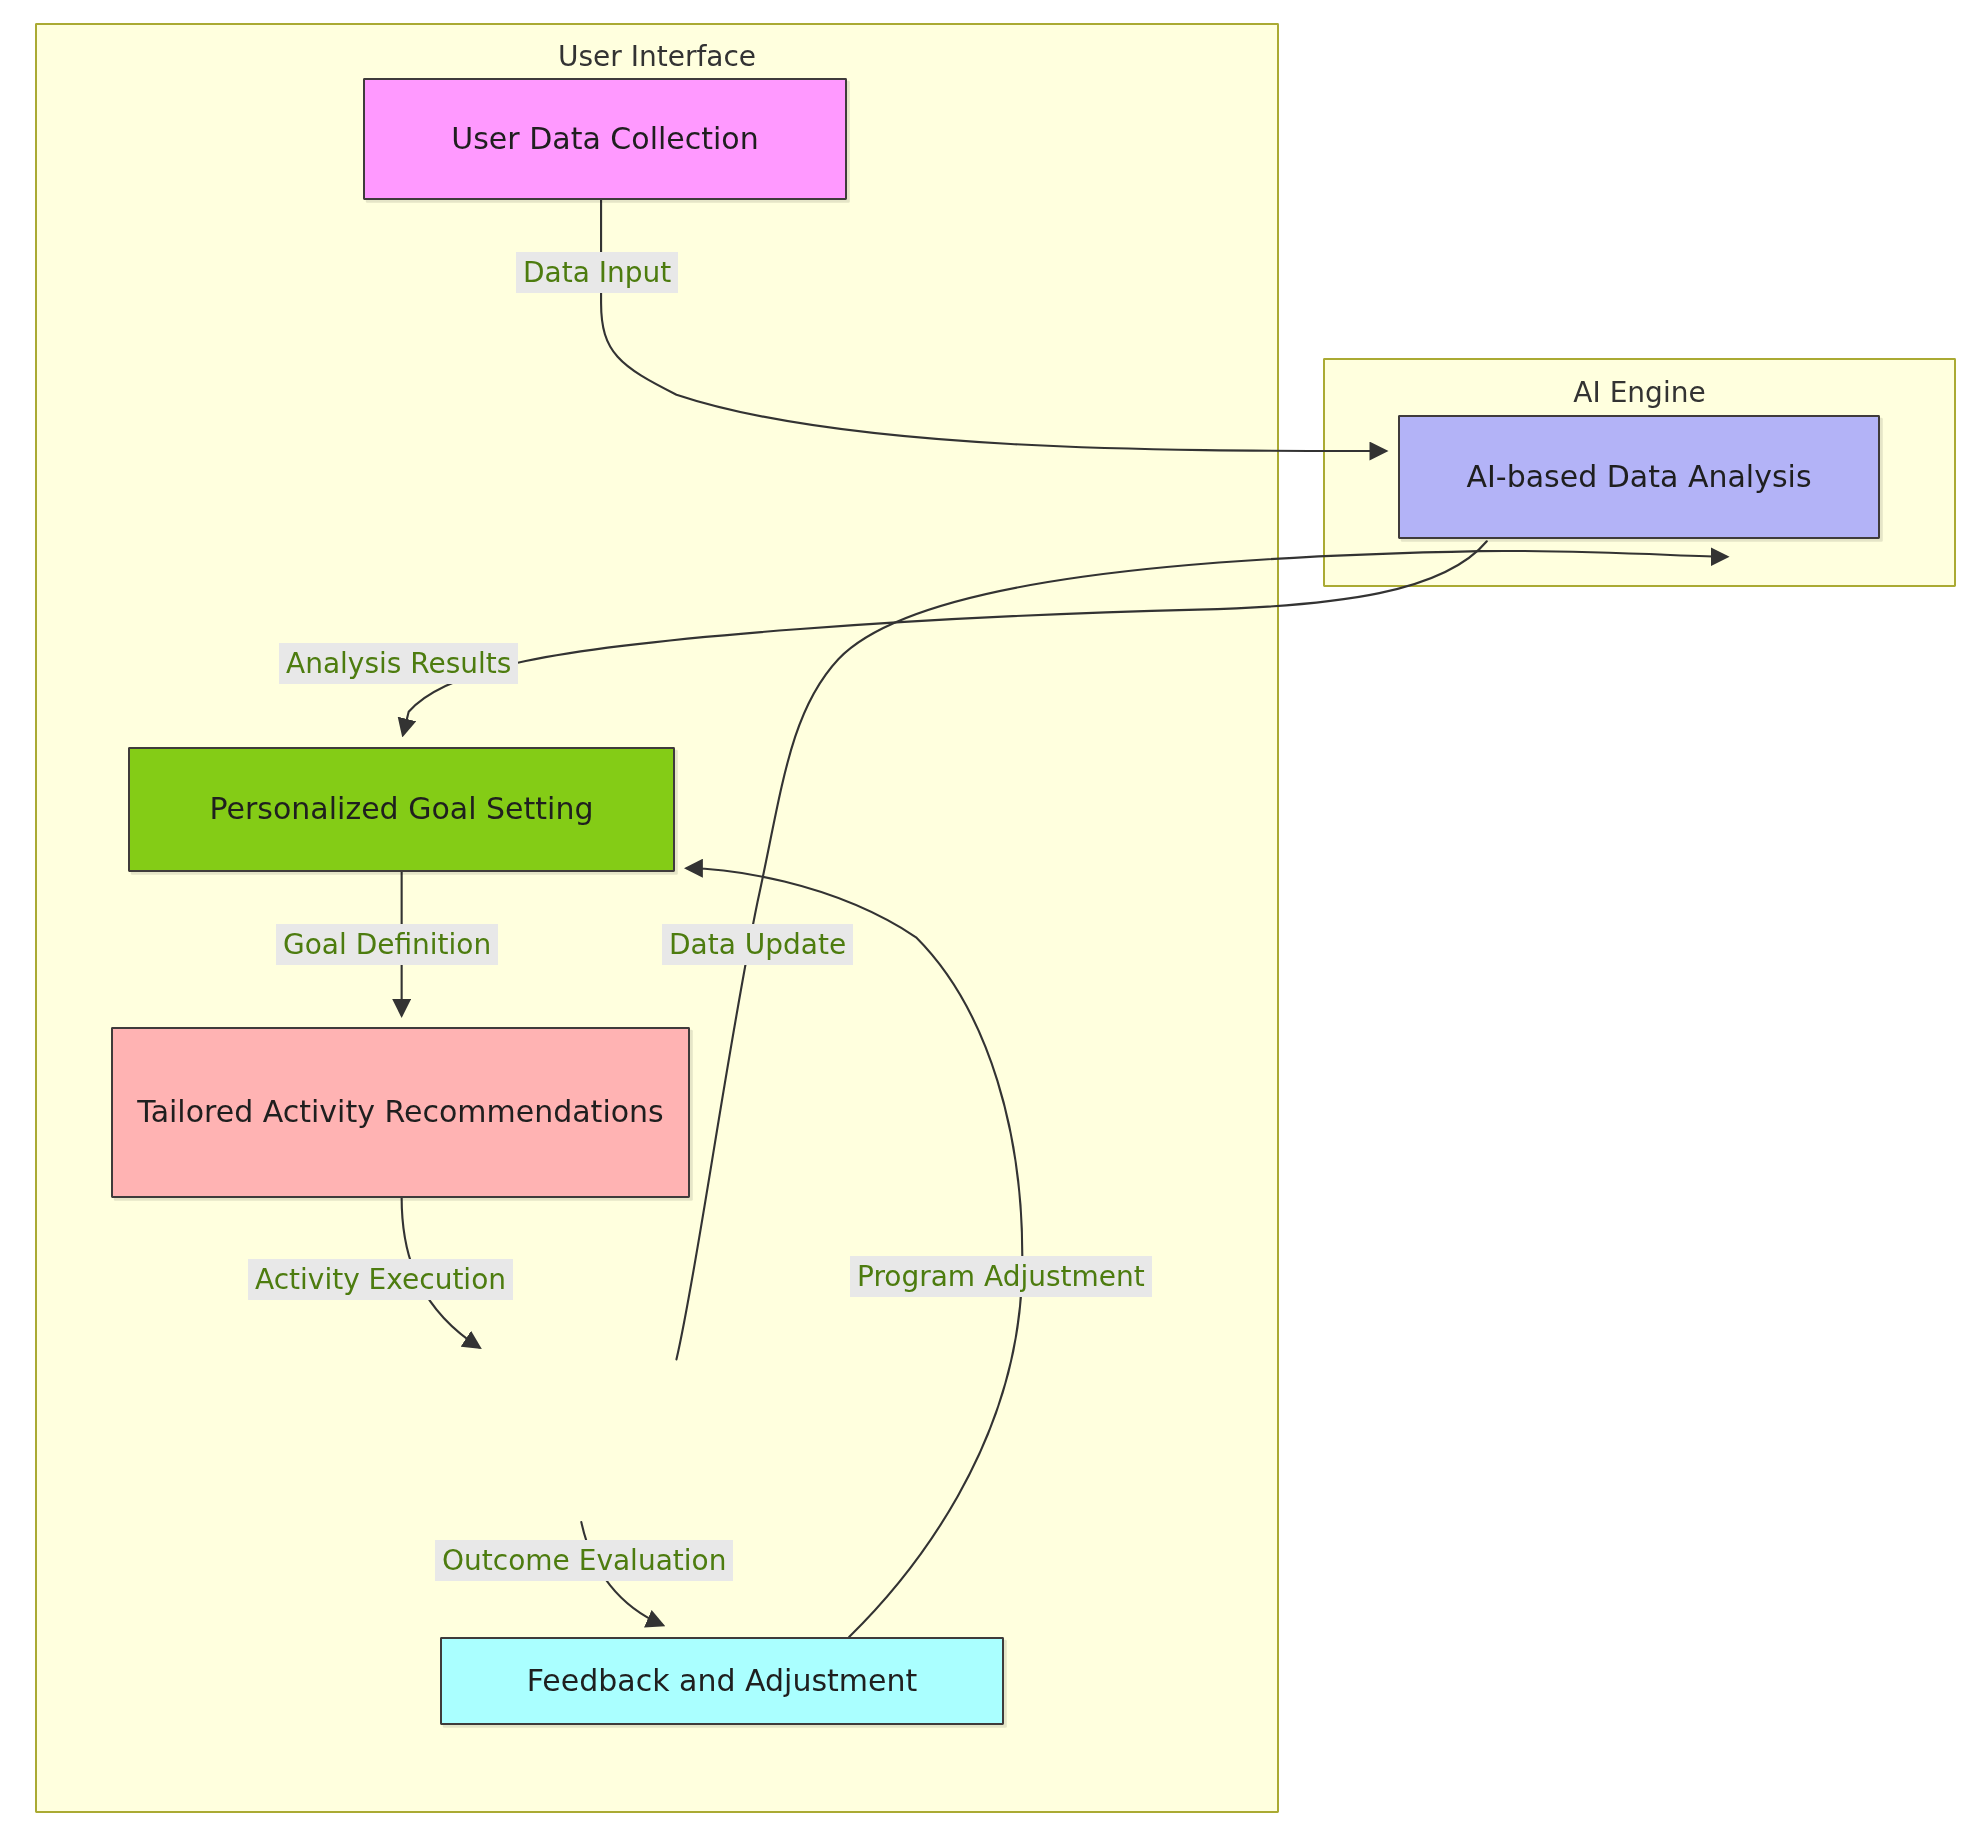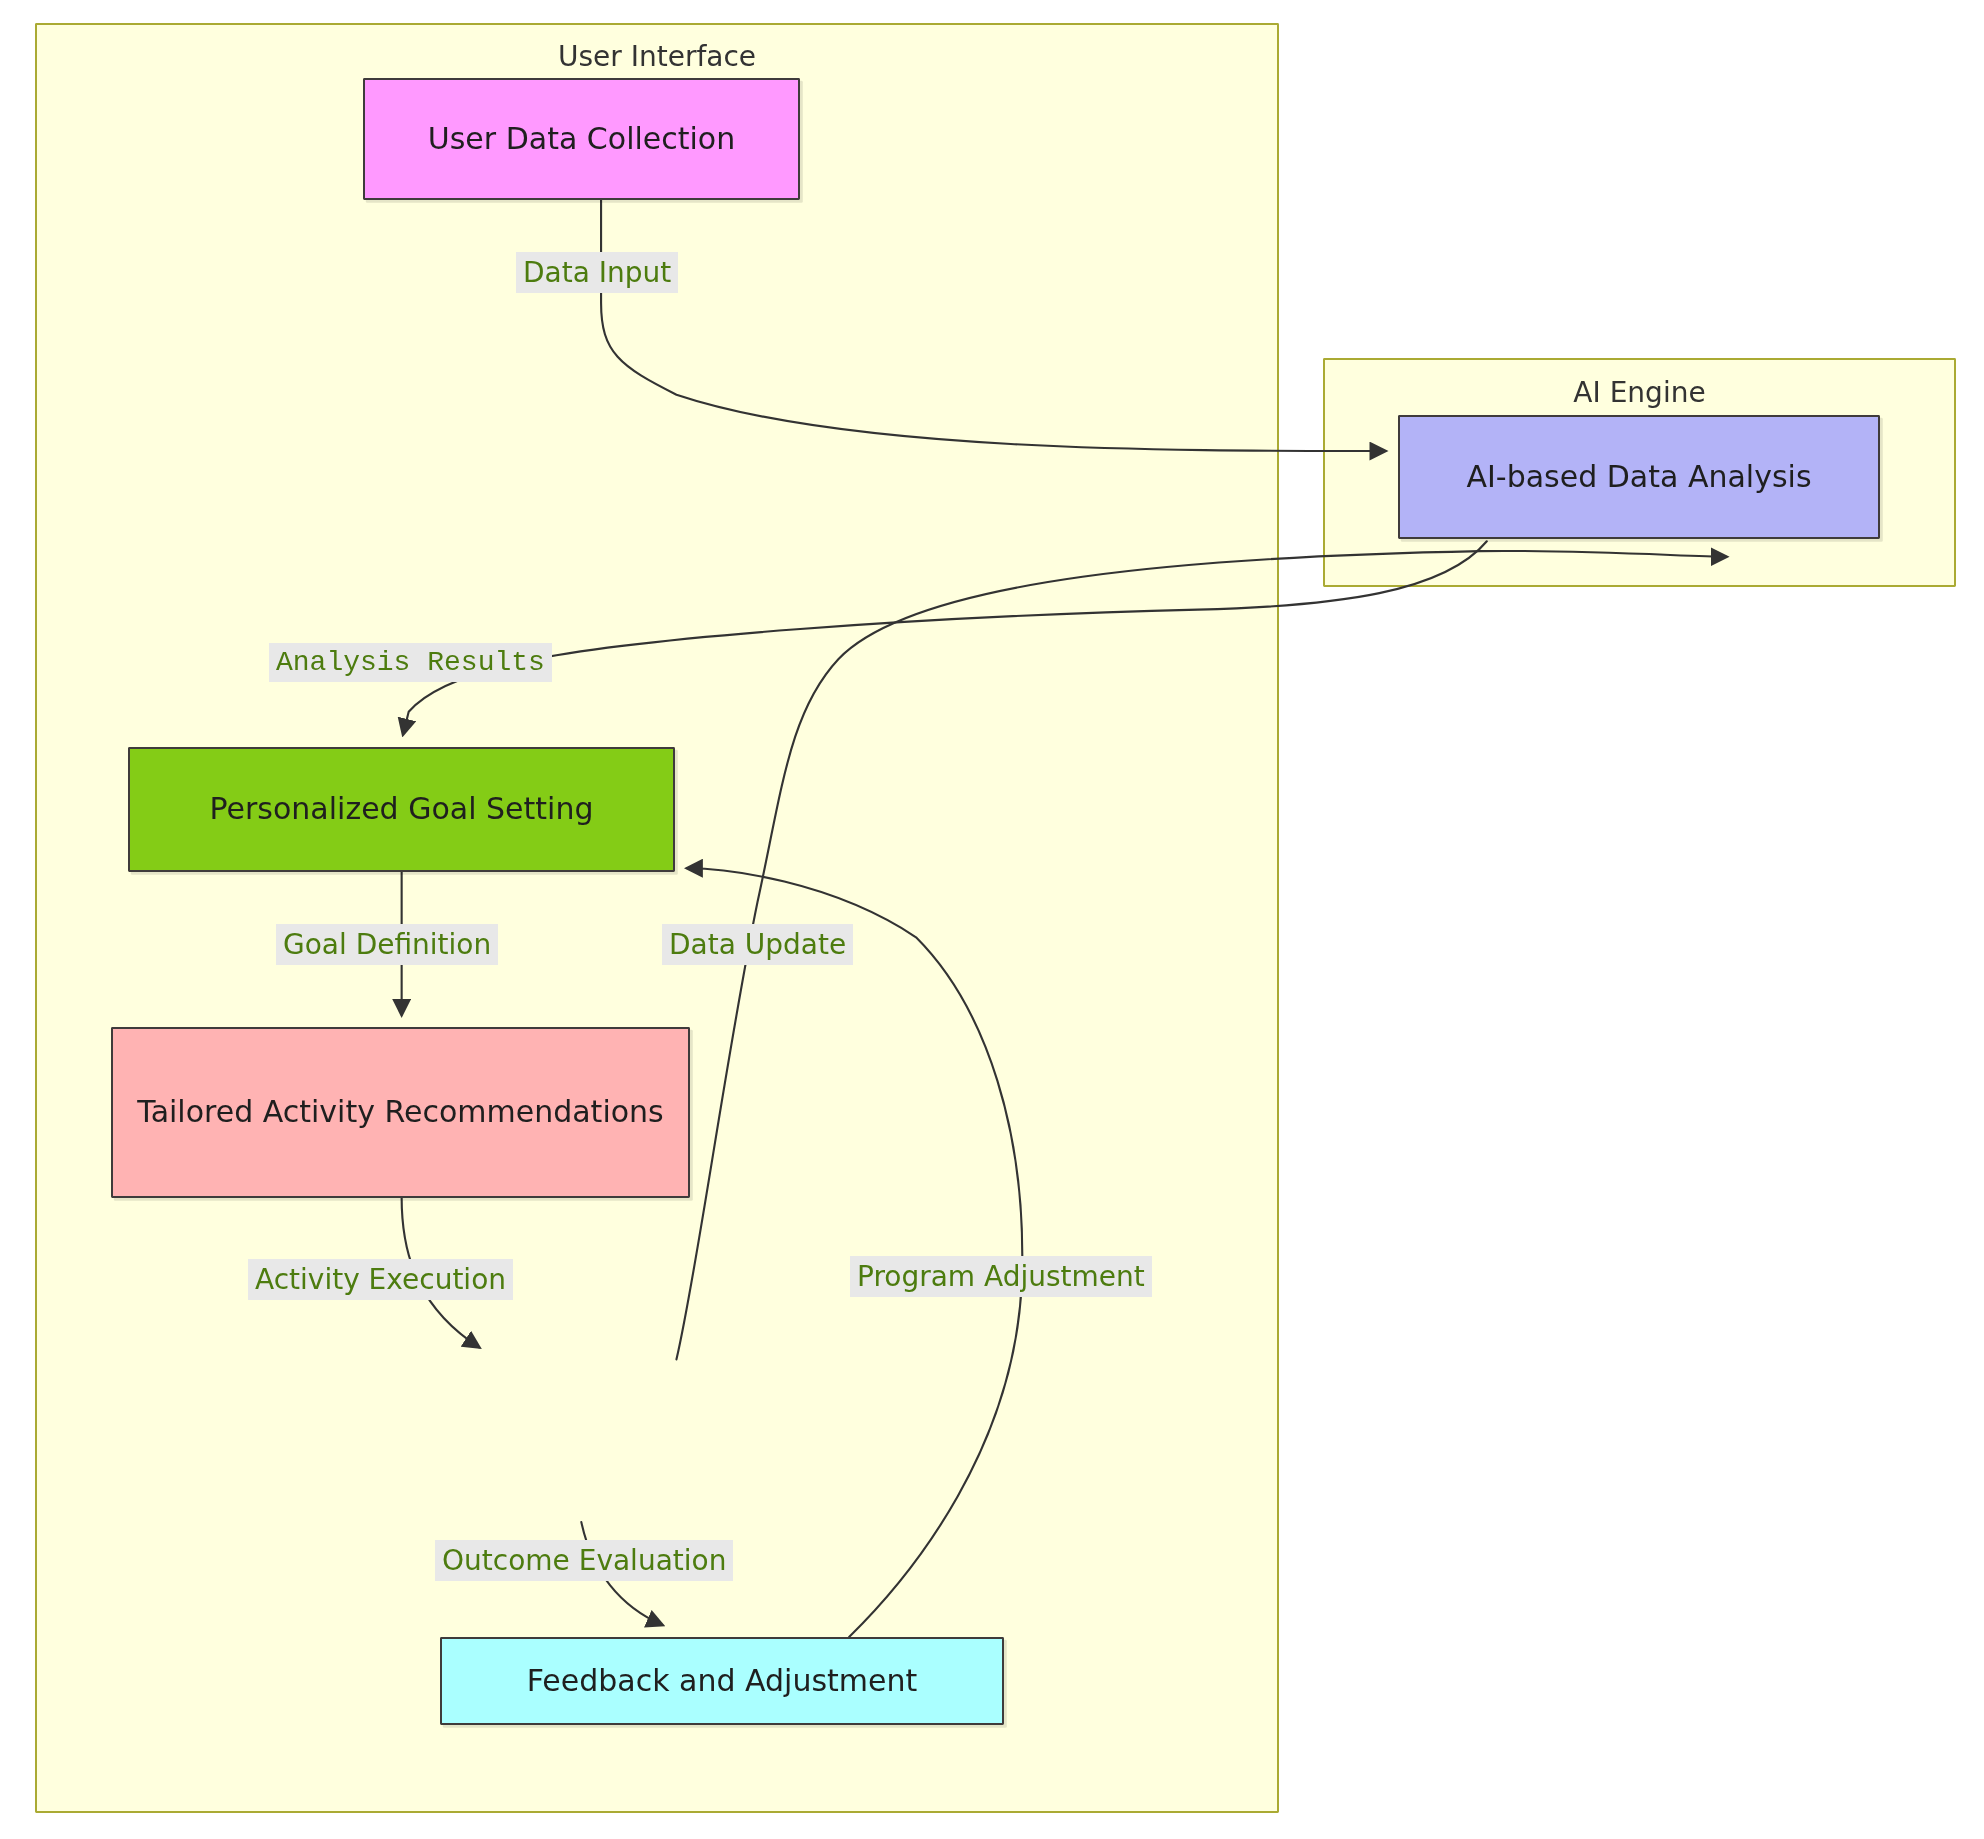--- a/index.html
+++ b/index.html
@@ -99,21 +99,21 @@
       <path d="M 570 1700 C 570 1790 600 1860 680 1912" marker-end="url(#arrow)"></path>
 
       <path d="M 960 1929 C 990 1800 1030 1500 1075 1280 C 1110 1120 1120 1010 1190 935 C 1300 820 1700 790 2100 782 C 2250 780 2400 790 2450 790" marker-end="url(#arrow)"></path>
 
       <path d="M 825 2160 C 840 2230 880 2280 940 2306" marker-end="url(#arrow)"></path>
 
       <path d="M 1205 2323 C 1300 2230 1440 2050 1450 1820 C 1458 1610 1400 1430 1300 1330 C 1180 1250 1030 1232 975 1232" marker-end="url(#arrow)"></path>
     </g>
   </svg>
 
-  <div class="node" id="node-user_data_collection" style="left: 363px; top: 78px; width: 437px; height: 122px; background: rgb(255, 153, 255); border-color: rgb(63, 59, 59); color: rgb(31, 31, 31);">
+  <div class="node" id="node-user_data_collection" style="left: 363px; top: 78px; width: 484px; height: 122px; background: rgb(255, 153, 255); border-color: rgb(63, 59, 59); color: rgb(31, 31, 31);">
     <span class="node-label">User Data Collection</span>
   </div>
 
   <div class="node" id="node-ai_based_data_analysis" style="left: 1398px; top: 415px; width: 482px; height: 124px; background: rgb(179, 179, 247); border-color: rgb(63, 59, 59); color: rgb(31, 31, 31);">
     <span class="node-label">AI-based Data Analysis</span>
   </div>
 
   <div class="node" id="node-personalized_goal_setting" style="left: 128px; top: 747px; width: 547px; height: 125px; background: #84cc16; border-color: rgb(63, 59, 59); color: rgb(31, 31, 31);">
     <span class="node-label">Personalized Goal Setting</span>
   </div>
@@ -121,21 +121,21 @@
   <div class="node" id="node-tailored_activity_recommendations" style="left: 111px; top: 1027px; width: 579px; height: 171px; background: rgb(255, 179, 179); border-color: rgb(63, 59, 59); color: rgb(31, 31, 31);">
     <span class="node-label">Tailored Activity Recommendations</span>
   </div>
 
 
   <div class="node" id="node-feedback_and_adjustment" style="left: 440px; top: 1637px; width: 564px; height: 88px; background: rgb(170, 255, 255); border-color: rgb(63, 59, 59); color: rgb(31, 31, 31);">
     <span class="node-label">Feedback and Adjustment</span>
   </div>
 
   <div class="edge-label" id="elabel-e_data_input" style="left: 516px; top: 252px;">Data Input</div>
-  <div class="edge-label" id="elabel-e_analysis_results" style="left: 269px; top: 643px; font-family: Liberation Mono, monospace;">Analysis Results</div>
+  <div class="edge-label" id="elabel-e_analysis_results" style="left: 279px; top: 643px;">Analysis Results</div>
   <div class="edge-label" id="elabel-e_goal_definition" style="left: 276px; top: 924px;">Goal Definition</div>
   <div class="edge-label" id="elabel-e_activity_execution" style="left: 248px; top: 1259px;">Activity Execution</div>
   <div class="edge-label" id="elabel-e_data_update" style="left: 662px; top: 924px;">Data Update</div>
   <div class="edge-label" id="elabel-e_outcome_evaluation" style="left: 416px; top: 1540px; margin-left: 19px;">Outcome Evaluation</div>
   <div class="edge-label" id="elabel-e_program_adjustment" style="left: 850px; top: 1256px;">Program Adjustment</div>
 
 </div>
 
 
 </body></html>

